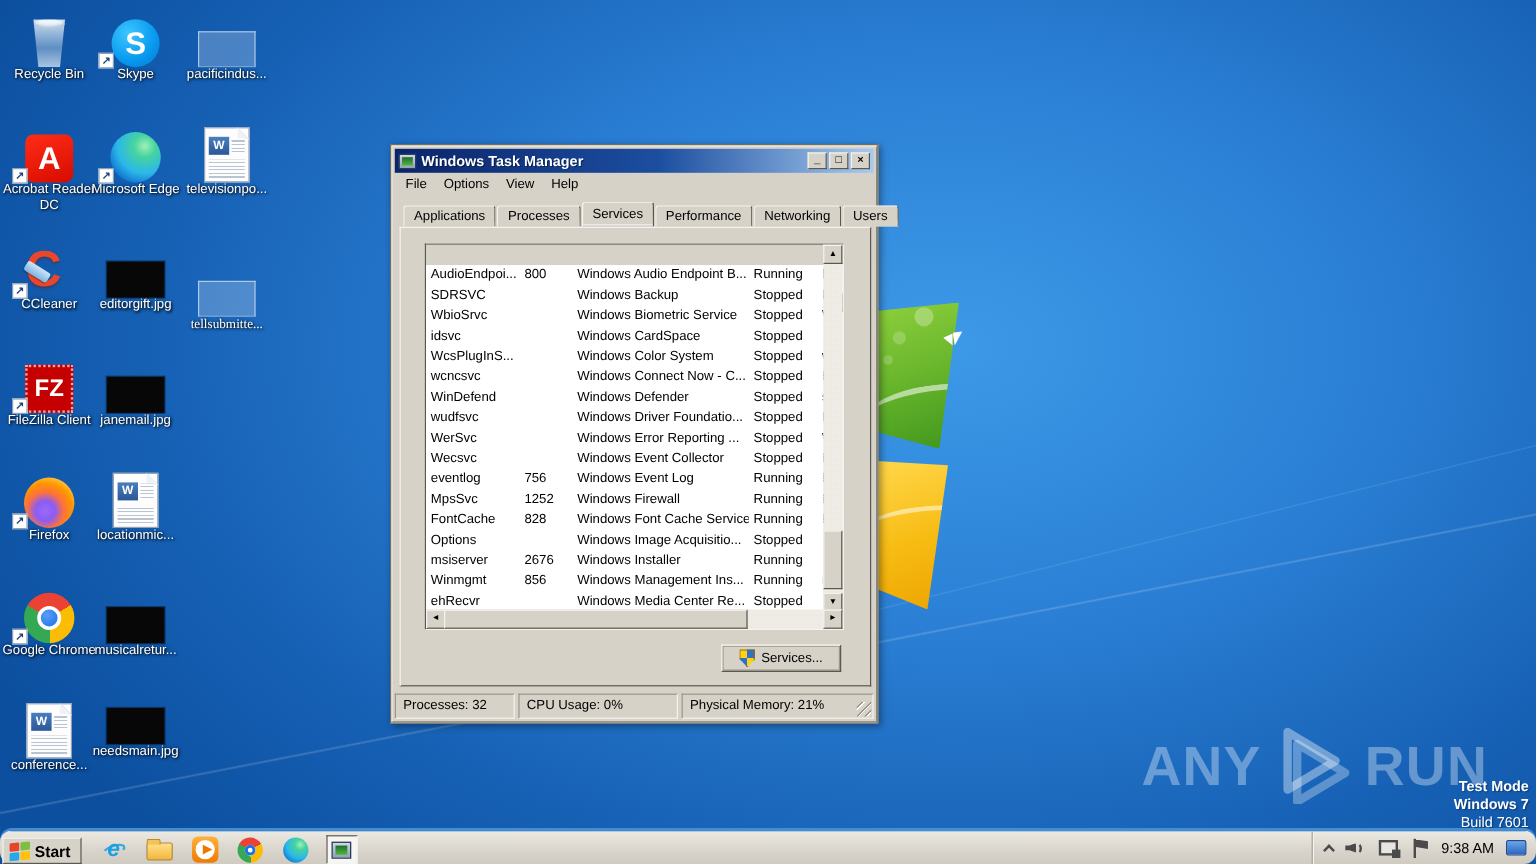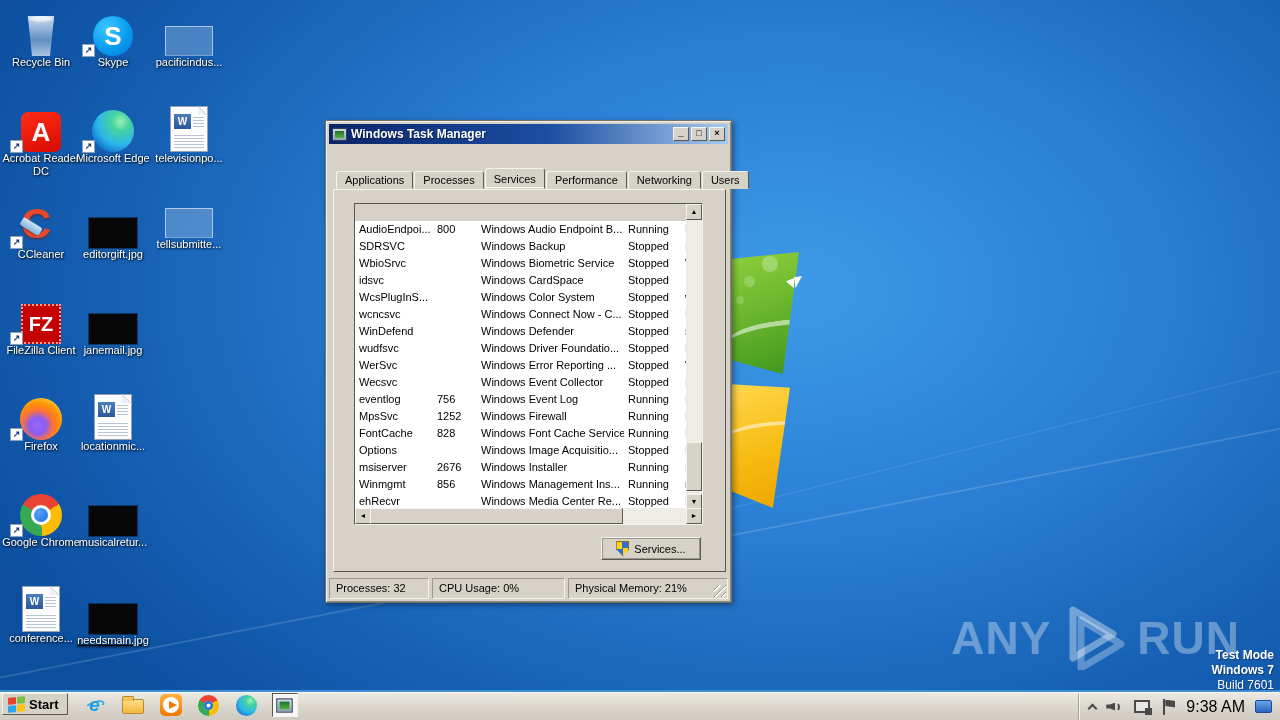--- a/index.html
+++ b/index.html
@@ -139,21 +139,21 @@
   .statusbar { position:absolute; left:3px; bottom:3px; right:3px; height:21px; display:flex; gap:3px; font-size:11px; }
   .spanel { border:1px solid; border-color:#9a968c #f4f3ef #f4f3ef #9a968c; padding:2px 6px; line-height:15px;
     white-space:nowrap; overflow:hidden; }
   .sp1 { width:100px; } .sp2 { width:133px; } .sp3 { flex:1; position:relative; }
   .grip { position:absolute; right:1px; bottom:1px; width:12px; height:12px;
     background:repeating-linear-gradient(135deg, transparent 0 3px, #9a968c 3px 4px, #fff 4px 5px); }
 
   
   .taskbar { position:absolute; left:0; bottom:0; width:1280px; height:28px;
     background:linear-gradient(180deg,#ece9e2 0%, #d8d4cb 60%, #cfcbc1 100%);
-    border-top:1px solid #f8f7f4; box-shadow:0 -2px 0 #3f8fd6; display:flex; align-items:flex-start; z-index:50; }
+    border-top:1px solid #f8f7f4; box-shadow:0 -2px 0 #3f8fd6; display:flex; align-items:flex-end; z-index:50;border-radius:10px; }
   .startbtn { margin-left:2px; height:22px; padding:0 8px 0 5px; background:#d6d2c8; border:1px solid;
     border-color:#f4f3ef #5a584f #5a584f #f4f3ef; display:flex; align-items:center; gap:4px;
     font-weight:bold; font-size:13px; }
   .startflag { width:17px; height:15px; display:grid; grid-template-columns:8px 8px; grid-template-rows:7px 7px; gap:1px;
     transform:skewY(-6deg); }
   .startflag i { border-radius:1px; }
   .sf-r { background:#e8442c; } .sf-g { background:#7ac143; } .sf-b { background:#28a8ea; } .sf-y { background:#ffc20e; }
   .qlaunch { display:flex; align-items:center; gap:12px; margin-left:14px; }
   .ql { width:26px; height:24px; display:flex; align-items:center; justify-content:center; position:relative; }
   .ie-e { color:#1ba1e2; font-size:19px; font-weight:bold; font-style:italic; line-height:20px; }
@@ -184,21 +184,21 @@
     clip-path:polygon(0 25%, 40% 25%, 100% 0, 100% 100%, 40% 75%, 0 75%); }
   .spk .w1 { position:absolute; left:9px; top:3px; width:5px; height:10px; border:2px solid #4a4a4a; border-left:none;
     border-top-color:transparent; border-bottom-color:transparent; border-radius:0 6px 6px 0; }
   .net { position:relative; width:18px; height:16px; }
   .net::before { content:""; position:absolute; left:0; top:1px; width:12px; height:9px; border:2px solid #4a4a4a; background:#e8e6e0; }
   .net::after { content:""; position:absolute; right:0; bottom:0; width:7px; height:7px; background:#4a4a4a; }
   .trayflag { position:relative; width:14px; height:16px; }
   .trayflag::before { content:""; position:absolute; left:1px; top:0; width:2px; height:16px; background:#4a4a4a; }
   .trayflag::after { content:""; position:absolute; left:3px; top:1px; width:10px; height:8px; background:#4a4a4a;
     clip-path:polygon(0 0, 100% 20%, 100% 100%, 0 80%); }
-  .clock { font-size:16px; color:#000; }
+  .clock { font-size:12px; color:#000; }
   .disp { width:17px; height:13px; background:linear-gradient(180deg,#6ba6e8,#2c64c0); border:1px solid #1a4a9a; border-radius:2px; }
 
   
   .wm { position:absolute; right:40px; top:606px; display:flex; align-items:center; color:rgba(255,255,255,.34);
     font-weight:bold; font-size:46px; letter-spacing:1px; pointer-events:none; }
   .wm svg { margin:0 4px; }
   .testmode { position:absolute; right:6px; top:648px; text-align:right; color:#fff; font-size:12px; line-height:15px;
     text-shadow:1px 1px 1px rgba(0,0,0,.35); pointer-events:none; }
   .testmode .b { font-weight:bold; }
 </style>
@@ -268,21 +268,21 @@
           <span class="shortcut">↗</span>
         </div>
         <div class="lbl">CCleaner</div>
       </div>
       <div class="dicon" style="left: 74px; top: 198px;">
         <div class="art">
           <div class="ic-jpg"></div>
         </div>
         <div class="lbl">editorgift.jpg</div>
       </div>
-      <div class="dicon" style="left: 150px; top: 188px;">
+      <div class="dicon" style="left: 150px; top: 214px; font-family: Liberation Serif, serif;">
         <div class="art">
           <div class="ic-ghost"></div>
         </div>
         <div class="lbl">tellsubmitte...</div>
       </div>
       <div class="dicon" style="left: 2px; top: 294px;">
         <div class="art">
           <div class="ic-fz">FZ</div>
           <span class="shortcut">↗</span>
         </div>
@@ -327,21 +327,21 @@
       <div class="dicon" style="left: 2px; top: 582px;">
         <div class="art">
           <div class="ic-word">
             <span class="wbox">W</span>
             <span class="lines1"></span>
             <span class="lines2"></span>
           </div>
         </div>
         <div class="lbl">conference...</div>
       </div>
-      <div class="dicon" style="left: 74px; top: 584px; text-decoration: underline;">
+      <div class="dicon" style="left: 74px; top: 570px;">
         <div class="art">
           <div class="ic-jpg"></div>
         </div>
         <div class="lbl">needsmain.jpg</div>
       </div>
     </div>
 
   <div class="wm">
     <span>ANY</span>
     <svg width="78" height="64" viewBox="0 0 78 64">
@@ -357,20 +357,26 @@
   </div>
 
   <div class="win">
     <div class="titlebar">
       <span class="tm-ico"></span>
       <span class="ttext">Windows Task Manager</span>
       <span class="winbtn">_</span>
       <span class="winbtn">□</span>
       <span class="winbtn">×</span>
     </div>
+    <div class="menubar" id="menubar">
+        <span>File</span>
+        <span>Options</span>
+        <span>View</span>
+        <span>Help</span>
+      </div>
     <div class="tabs" id="tabs">
         <span class="tab">Applications</span>
         <span class="tab">Processes</span>
         <span class="tab active">Services</span>
         <span class="tab">Performance</span>
         <span class="tab">Networking</span>
         <span class="tab">Users</span>
       </div>
     <div class="tabpanel">
       <div class="list">

